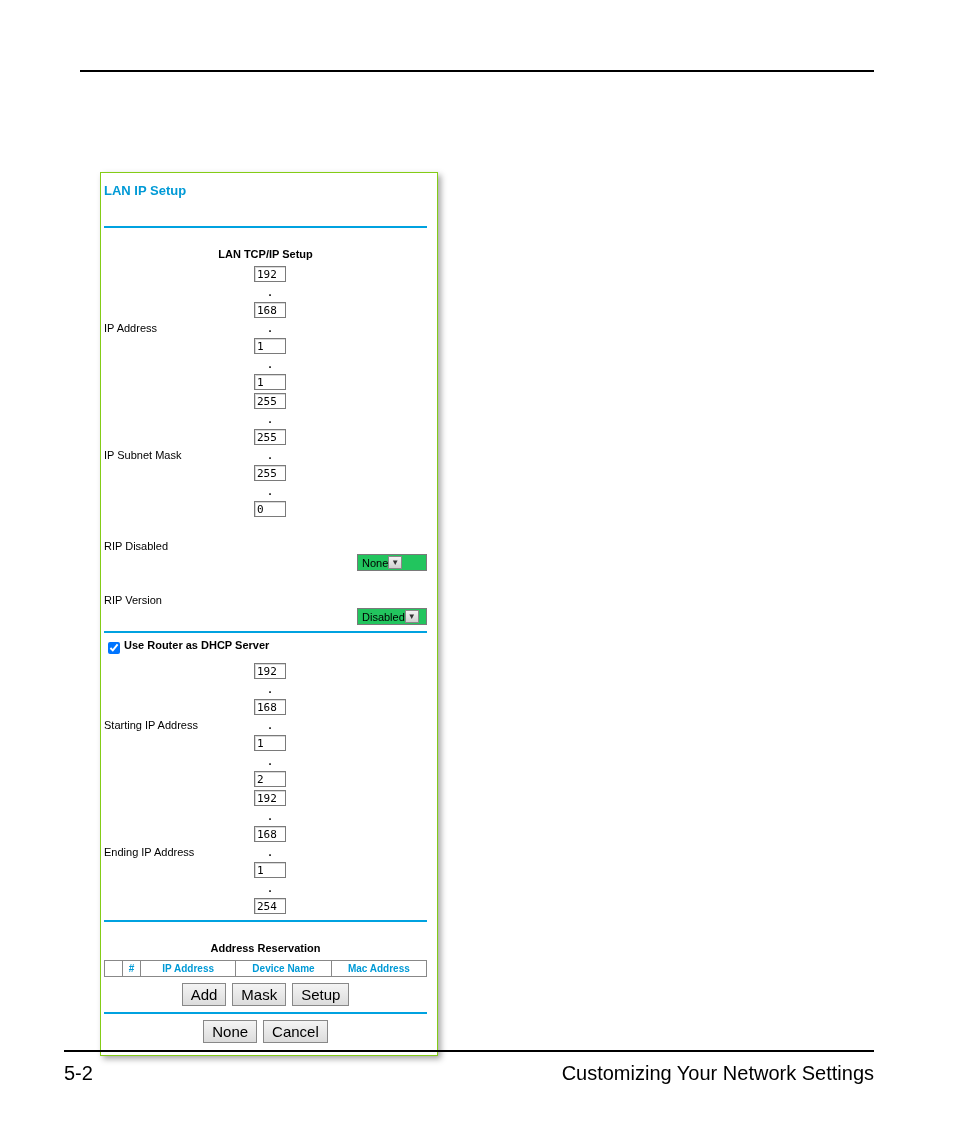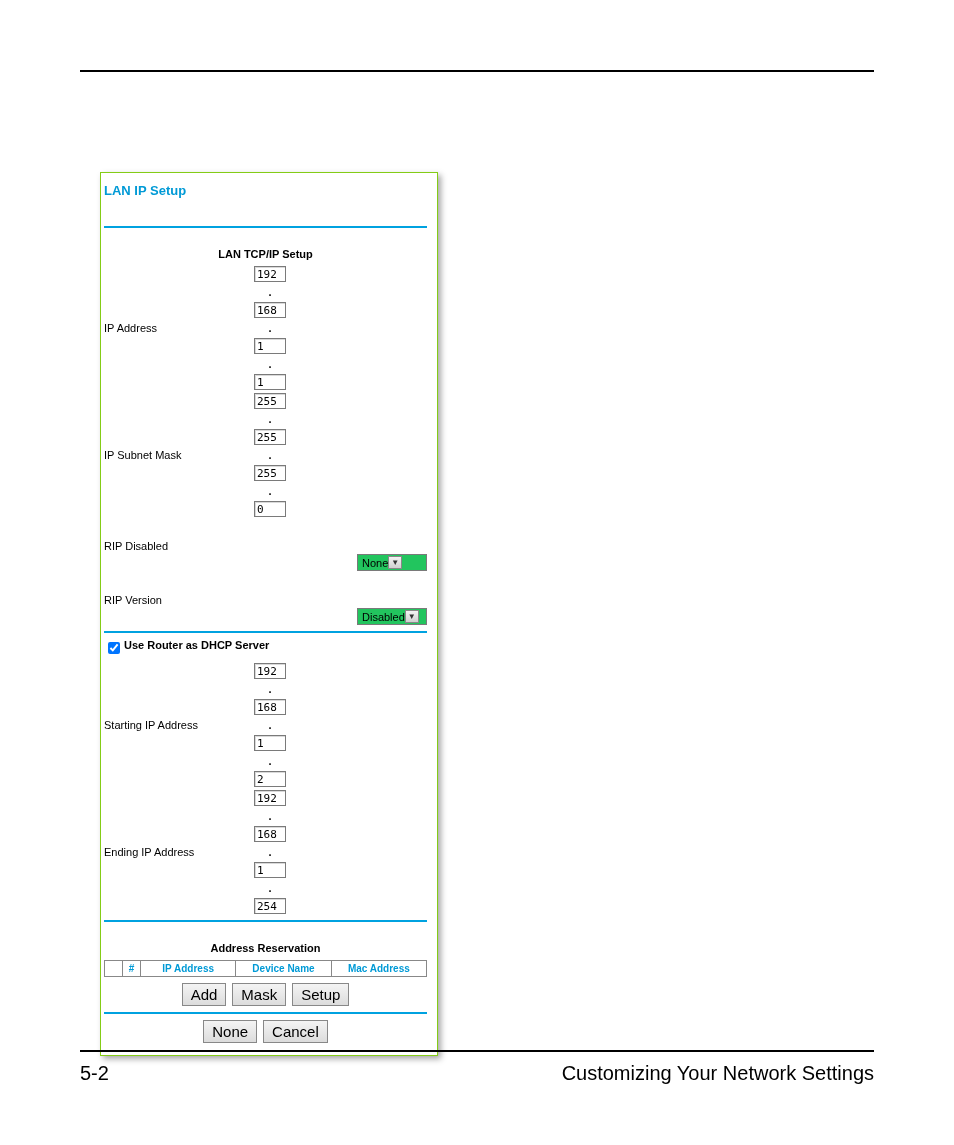--- a/index.html
+++ b/index.html
@@ -15,21 +15,21 @@
   .page {
     position: absolute;
     top: 70px;
     left: 80px;
     right: 80px;
     bottom: 60px;
     border-top: 2px solid #000;
   }
   .footer-area {
     position: absolute;
-    left: 80px;
+    left: 64px;
     right: 80px;
     bottom: 60px;
     border-top: 2px solid #000;
     padding-top: 10px;
     display: flex;
     justify-content: space-between;
     font-size: 20px;
     font-family: Arial, sans-serif;
     color: #000;
   }

